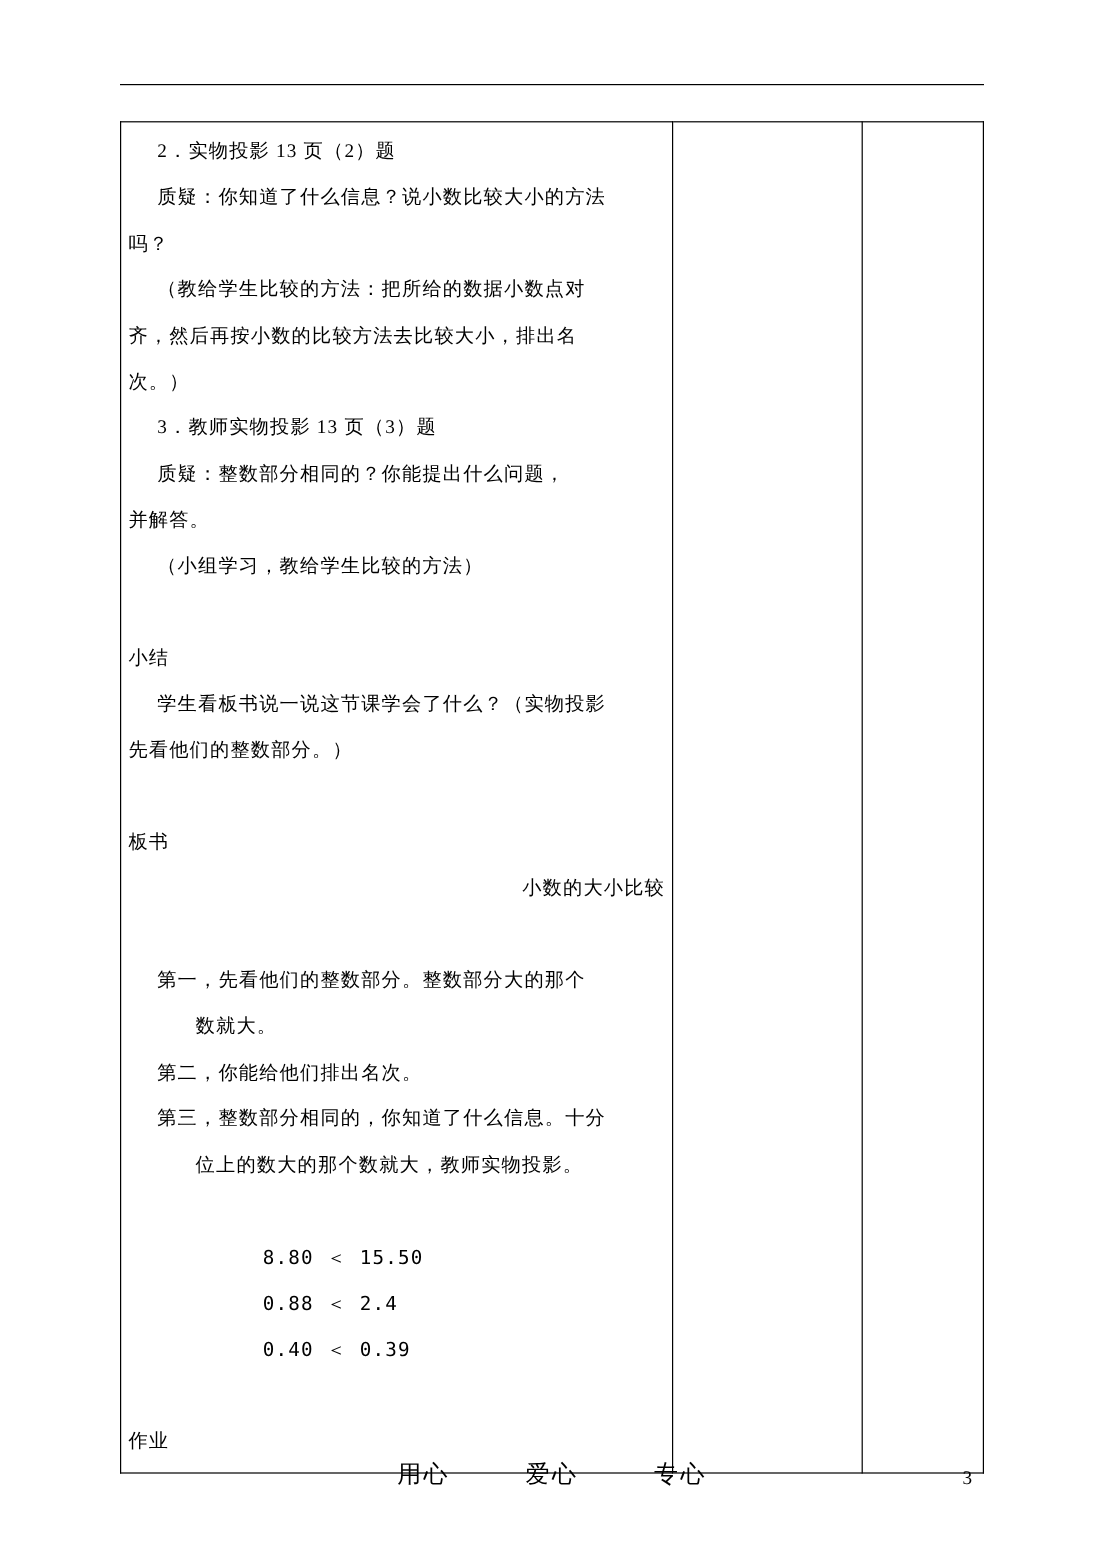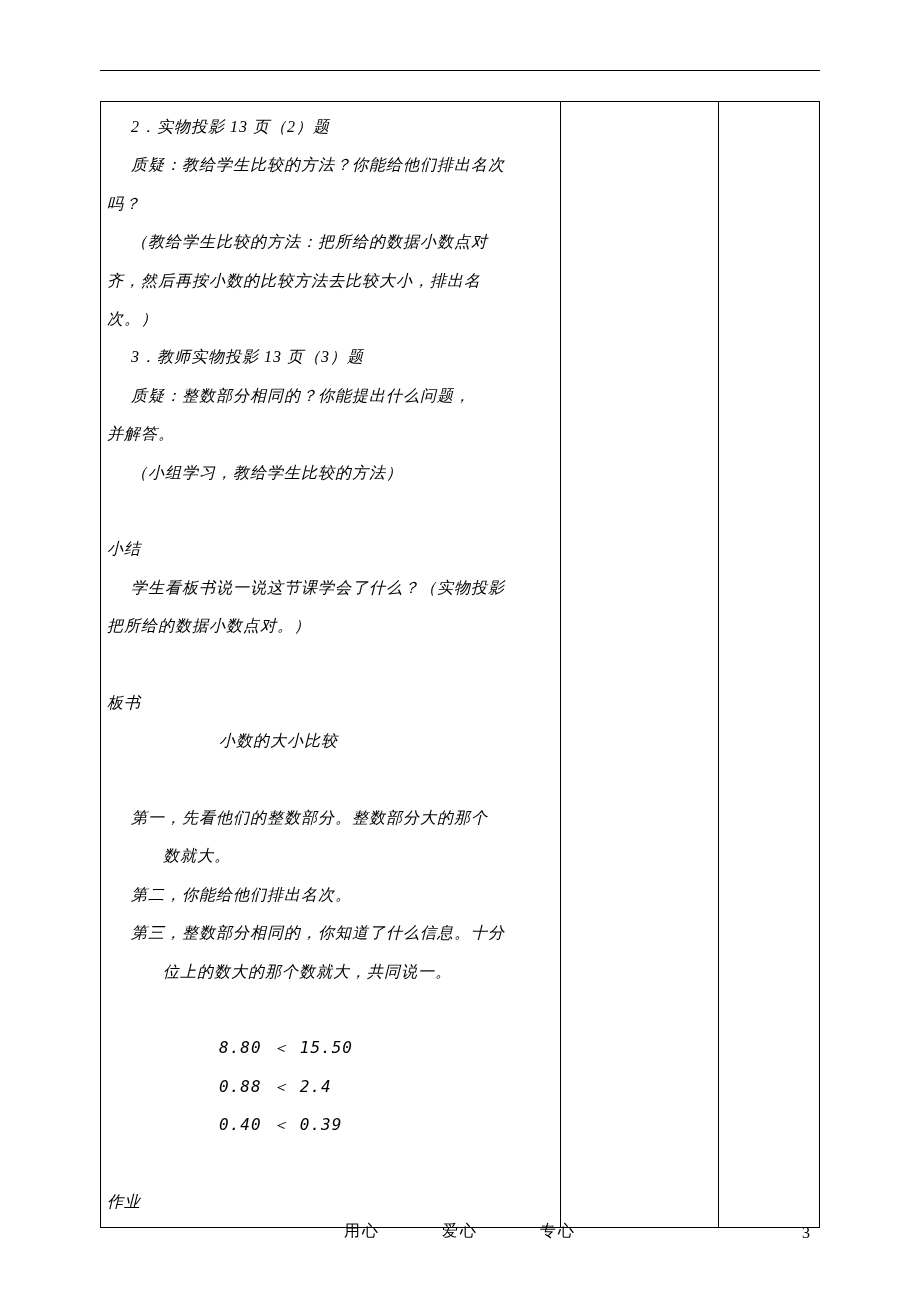--- a/index.html
+++ b/index.html
@@ -22,43 +22,42 @@
     }
     .table-frame {
       border-collapse: collapse;
       width: 100%;
       table-layout: fixed;
     }
     .table-frame td {
       border: 1px solid #000;
       vertical-align: top;
       padding: 6px 4px;
-      font-style: italic;
     }
     .col-main { width: 64%; }
     .col-mid { width: 22%; }
     .col-right { width: 14%; }
     .content {
       line-height: 2.4;
       letter-spacing: 1px;
       padding: 0 2px;
     }
     .content p { margin: 0; }
     .indent1 { text-indent: 1.5em; }
     .indent4 { text-indent: 3.5em; }
-    .center-title { text-align: left; padding-left: 7em; }
+    .center-title { text-align: right; padding-left: 7em; }
     .comp-line { padding-left: 7em; font-family: "SimSun", monospace; }
     .noindent { text-indent: 0; }
     .footer {
       position: absolute;
       bottom: 60px;
       left: 0;
       width: 920px;
       text-align: center;
-      font-size: 16px;
+      font-size: 20px;
       letter-spacing: 2px;
     }
     .footer-words {
       display: inline-block;
     }
     .footer-words span { margin: 0 28px; }
     .page-num {
       position: absolute;
       right: 110px;
       bottom: 60px;
@@ -70,42 +69,42 @@
 
 <div class="page">
   <hr class="hr-top">
 
   <table class="table-frame">
     <tbody>
         <tr>
       <td class="col-main">
         <div class="content" id="main-content">
               <p class="indent1">2．实物投影 13 页（2）题</p>
-              <p class="indent1">质疑：教给学生比较的方法？你能给他们排出名次</p>
+              <p class="indent1">质疑：你知道了什么信息？说小数比较大小的方法</p>
               <p class="noindent">吗？</p>
               <p class="indent1">（教给学生比较的方法：把所给的数据小数点对</p>
               <p class="noindent">齐，然后再按小数的比较方法去比较大小，排出名</p>
               <p class="noindent">次。）</p>
               <p class="indent1">3．教师实物投影 13 页（3）题</p>
               <p class="indent1">质疑：整数部分相同的？你能提出什么问题，</p>
               <p class="noindent">并解答。</p>
               <p class="indent1">（小组学习，教给学生比较的方法）</p>
               <p class="noindent">&nbsp;</p>
               <p class="noindent">小结</p>
               <p class="indent1">学生看板书说一说这节课学会了什么？（实物投影</p>
-              <p class="noindent">把所给的数据小数点对。）</p>
+              <p class="noindent">先看他们的整数部分。）</p>
               <p class="noindent">&nbsp;</p>
               <p class="noindent">板书</p>
               <p class="center-title">小数的大小比较</p>
               <p class="noindent">&nbsp;</p>
               <p class="indent1">第一，先看他们的整数部分。整数部分大的那个</p>
               <p class="indent4">数就大。</p>
               <p class="indent1">第二，你能给他们排出名次。</p>
               <p class="indent1">第三，整数部分相同的，你知道了什么信息。十分</p>
-              <p class="indent4">位上的数大的那个数就大，共同说一。</p>
+              <p class="indent4">位上的数大的那个数就大，教师实物投影。</p>
               <p class="noindent">&nbsp;</p>
               <p class="comp-line">8.80  ＜  15.50</p>
               <p class="comp-line">0.88  ＜  2.4</p>
               <p class="comp-line">0.40  ＜   0.39</p>
               <p class="noindent">&nbsp;</p>
               <p class="noindent">作业</p>
             </div>
       </td>
       <td class="col-mid"></td>
       <td class="col-right"></td>

